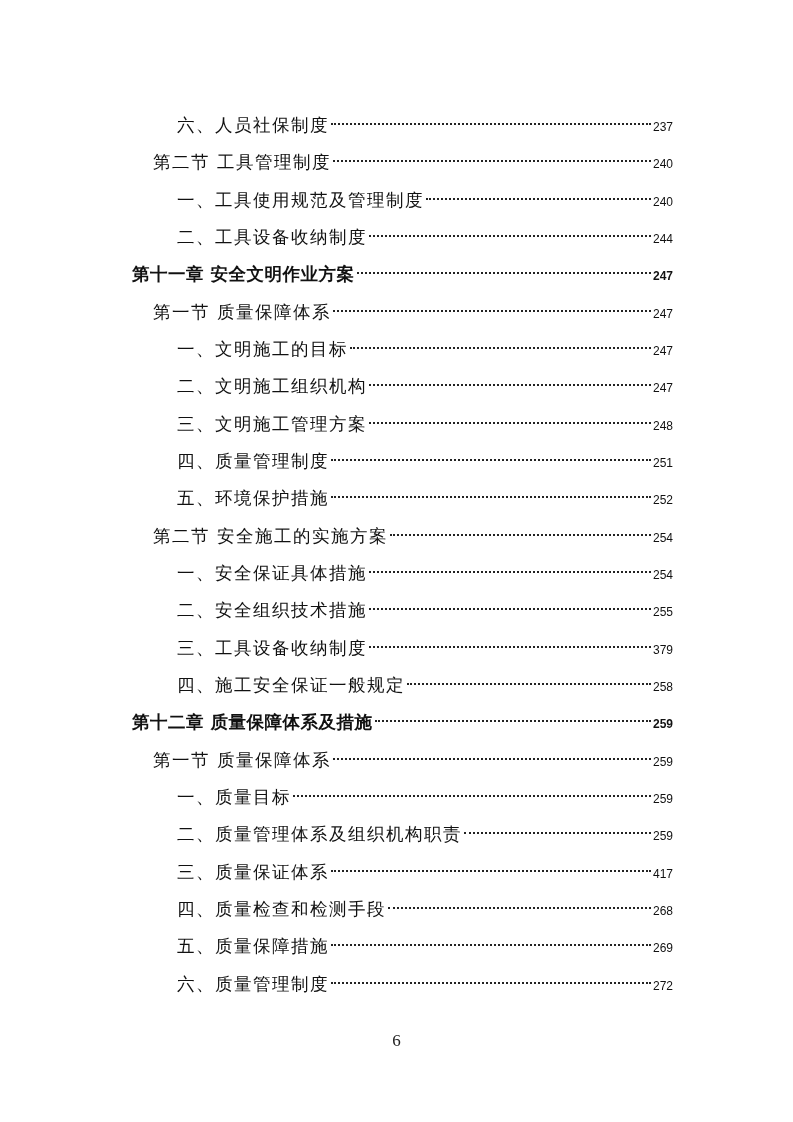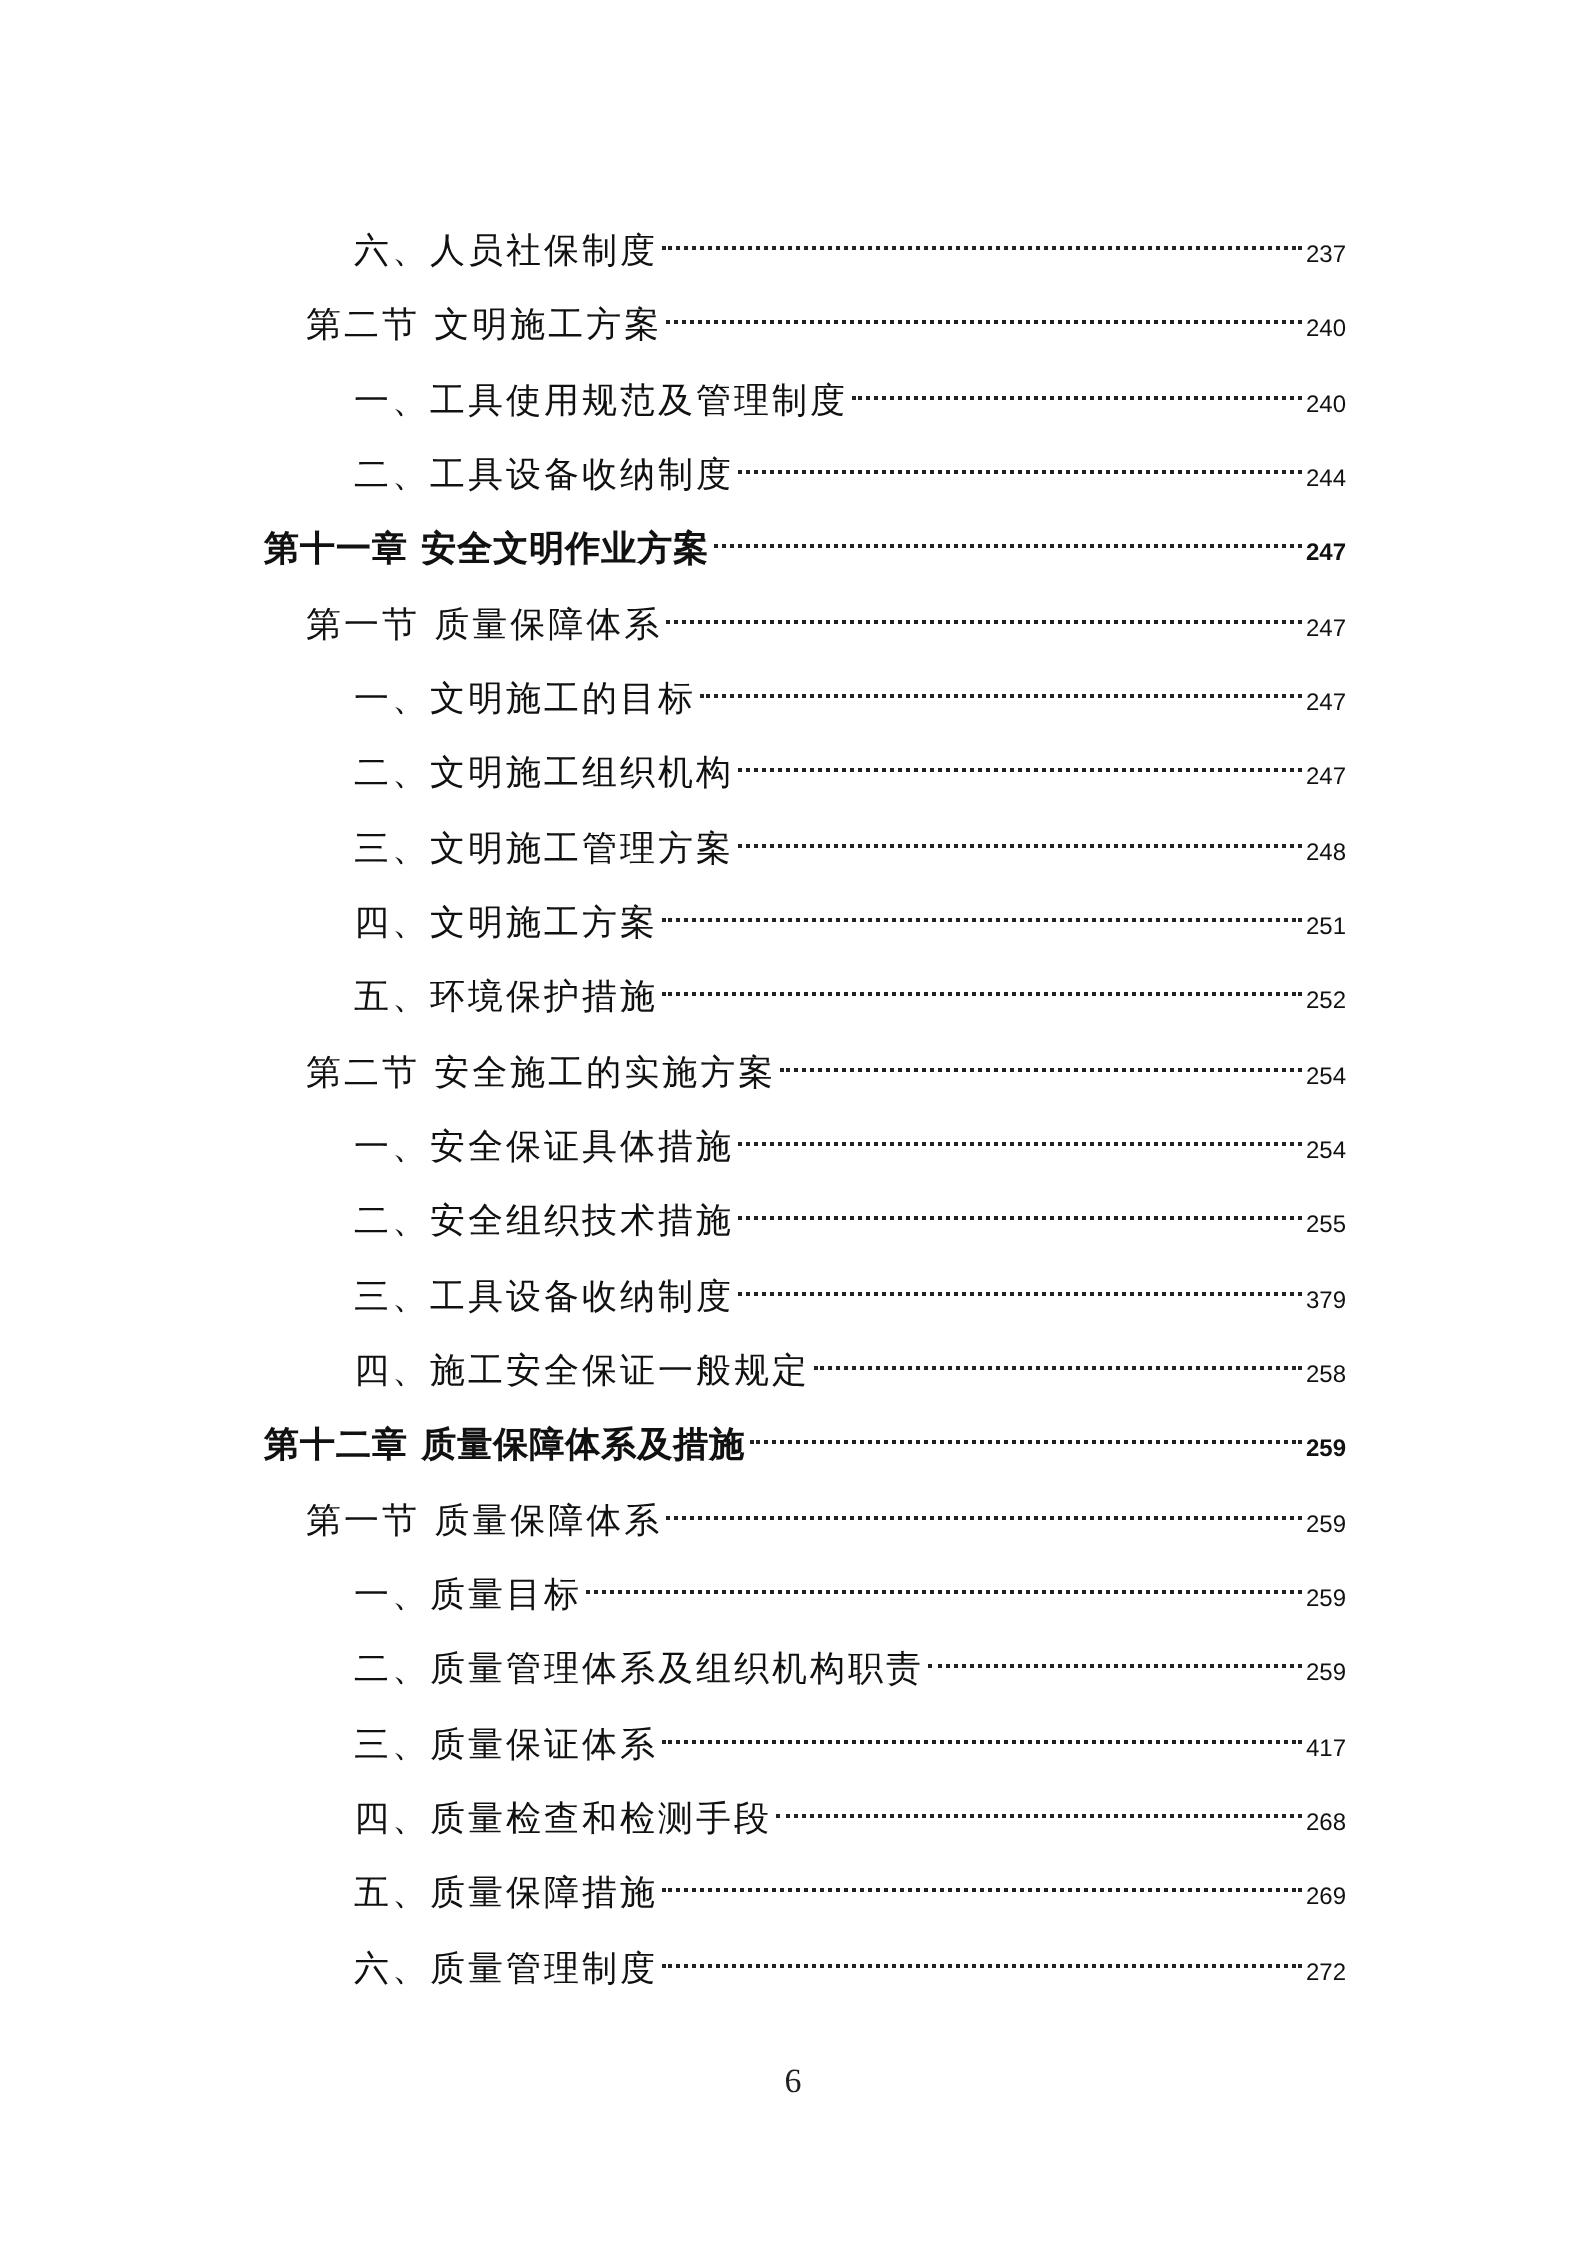--- a/index.html
+++ b/index.html
@@ -23,21 +23,21 @@
 </head>
 <body>
 
 <div class="toc">
   <div class="toc-entry lvl-item" style="top:107px">
     <span class="title">六、人员社保制度</span>
     <span class="leader"></span>
     <span class="page">237</span>
   </div>
   <div class="toc-entry lvl-section" style="top:144px">
-    <span class="title">第二节  文明施工方案</span>
+    <span class="title">第二节  工具管理制度</span>
     <span class="leader"></span>
     <span class="page">240</span>
   </div>
   <div class="toc-entry lvl-item" style="top:182px">
     <span class="title">一、工具使用规范及管理制度</span>
     <span class="leader"></span>
     <span class="page">240</span>
   </div>
   <div class="toc-entry lvl-item" style="top:219px">
     <span class="title">二、工具设备收纳制度</span>
@@ -63,21 +63,21 @@
     <span class="title">二、文明施工组织机构</span>
     <span class="leader"></span>
     <span class="page">247</span>
   </div>
   <div class="toc-entry lvl-item" style="top:406px">
     <span class="title">三、文明施工管理方案</span>
     <span class="leader"></span>
     <span class="page">248</span>
   </div>
   <div class="toc-entry lvl-item" style="top:443px">
-    <span class="title">四、文明施工方案</span>
+    <span class="title">四、质量管理制度</span>
     <span class="leader"></span>
     <span class="page">251</span>
   </div>
   <div class="toc-entry lvl-item" style="top:480px">
     <span class="title">五、环境保护措施</span>
     <span class="leader"></span>
     <span class="page">252</span>
   </div>
   <div class="toc-entry lvl-section" style="top:518px">
     <span class="title">第二节  安全施工的实施方案</span>

